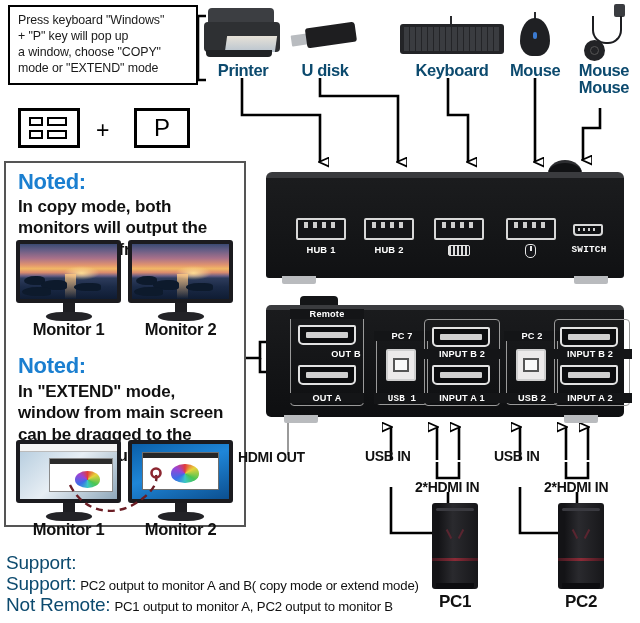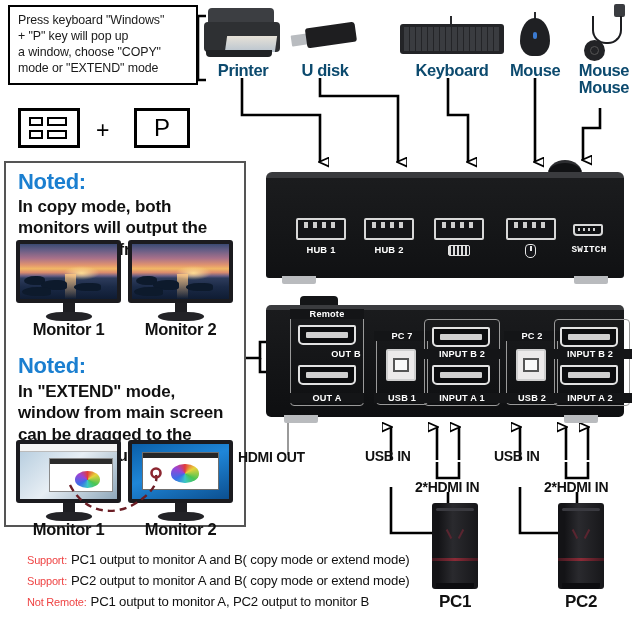--- a/index.html
+++ b/index.html
@@ -112,21 +112,21 @@
   .photo-desk-b .win .wt { height:14%; background:#262626; }
   .colorwheel {
     position:absolute; border-radius:50%;
     background: conic-gradient(#e23b3b,#e8d23a,#49c553,#3ac6c6,#3a6ee8,#9b44d6,#e23b3b);
   }
   .drag-path { position:absolute; pointer-events:none; }
 
   
   #support-lines { left: 6px; top: 552px; width: 460px; height: 66px; }
   .sup-row { height: 21px; white-space: nowrap; display:flex; align-items:baseline; }
-  .sup-key { color: #ef4444; font-size: 11px; font-weight: 400; letter-spacing:-.2px;margin-left:21px; }
+  .sup-key { color: #0c4a6e; font-size: 19px; font-weight: 400; letter-spacing:-.2px; }
   .sup-val { color: #111; font-size: 13.2px; font-weight: 400; margin-left: 4px; letter-spacing:-.2px; }
 
   
   .periph-cap {
     position:absolute; text-align:center; font-size: 16.5px; font-weight:700;
     color:#0c4a6e; letter-spacing:-.4px; line-height:1.02;
   }
 
   
   .printer-body { position:absolute; background:#2e3033; border-radius:4px; }
@@ -495,21 +495,21 @@
     <div class="hdmi-port" style="left:32px;top:60px;width:58px;height:20px;">
         <i></i>
       </div>
     <div class="rear-cap" style="left:24px;top:88px;width:74px;background:#141517;">OUT A</div>
 
     <div class="group-frame" style="left:110px;top:30px;width:52px;height:70px;"></div>
     <div class="rear-cap" style="left:108px;top:26px;width:56px;background:#141517;">PC 7</div>
     <div class="usbb-port" style="left:120px;top:44px;width:30px;height:32px;">
         <i></i>
       </div>
-    <div class="rear-cap" style="left:108px;top:88px;width:56px;background:#141517;">USB 1</div>
+    <div class="rear-cap" style="left:108px;top:88px;width:56px;background:#141517;font-family:Liberation Mono, monospace;">USB 1</div>
 
     <div class="group-frame" style="left:158px;top:14px;width:76px;height:87px;"></div>
     <div class="hdmi-port" style="left:166px;top:22px;width:58px;height:20px;">
         <i></i>
       </div>
     <div class="rear-cap" style="left:154px;top:44px;width:84px;background:#141517;">INPUT B 2</div>
     <div class="hdmi-port" style="left:166px;top:60px;width:58px;height:20px;">
         <i></i>
       </div>
     <div class="rear-cap" style="left:154px;top:88px;width:84px;background:#141517;">INPUT A 1</div>
@@ -555,21 +555,20 @@
       <div class="vent"></div>
       <div class="ylogo"></div>
     <div class="redline" style="top:64%;"></div>
     <div class="abs" style="left:4px;top:80px;width:38px;height:6px;background:#0d0d10;border-radius:0 0 3px 3px;"></div>
   </div>
   <div class="pc-cap" style="left:550px;top:592px;width:62px;">PC2</div>
 
   <div class="abs" id="support-lines">
     <div class="sup-row">
       <span class="sup-key">Support:</span>
-      <span class="sup-val">PC1 output to monitor A and B( copy mode or extend mode)</span>
     </div>
     <div class="sup-row">
       <span class="sup-key">Support:</span>
       <span class="sup-val">PC2 output to monitor A and B( copy mode or extend mode)</span>
     </div>
     <div class="sup-row">
       <span class="sup-key">Not Remote:</span>
       <span class="sup-val">PC1 output to monitor A, PC2 output to monitor B</span>
     </div>
   </div>

